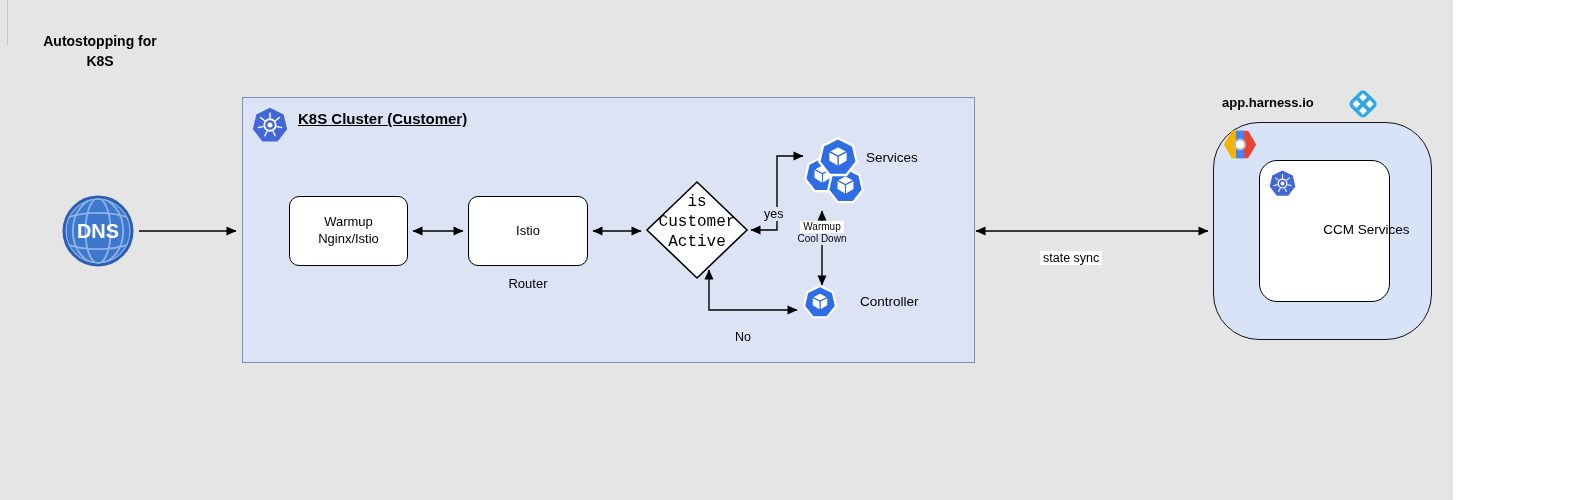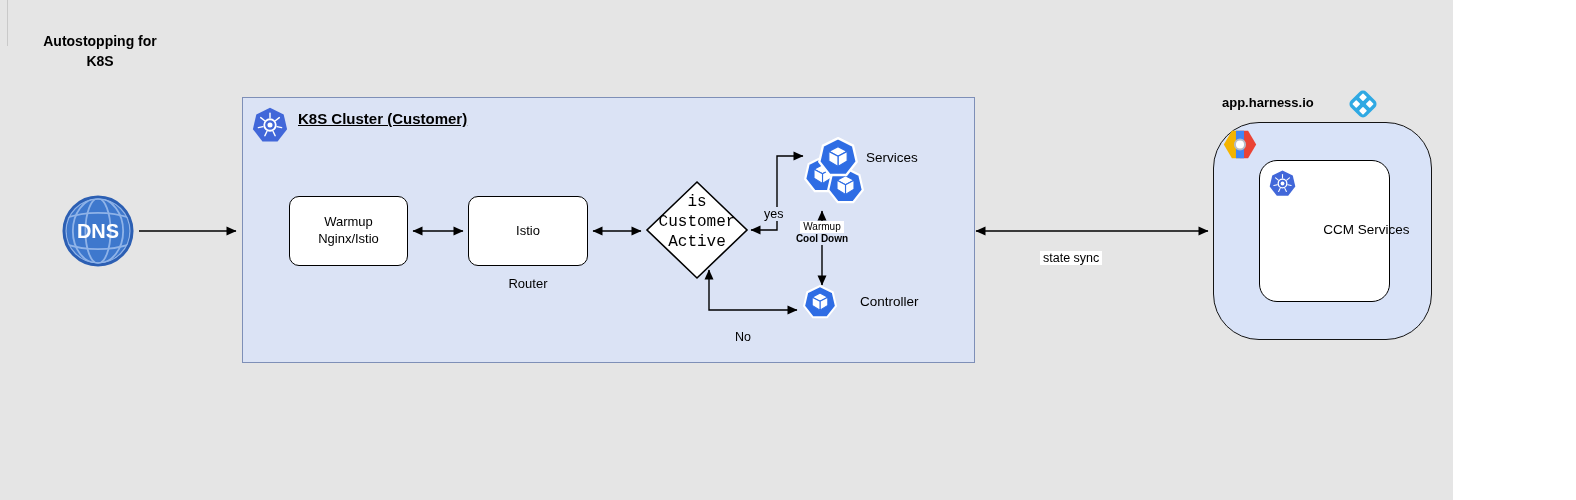--- a/index.html
+++ b/index.html
@@ -36,21 +36,21 @@
     position:absolute;font-size:12.5px;z-index:4;padding:0 2px;line-height:1.15;margin-top:28px;
   }
   .bg-cluster{background:#dbe3f5;}
   .bg-white{background:#ffffff;}
   .icon-label{position:absolute;font-size:13.5px;z-index:3;}
   .warmup-label{
     position:absolute;left:777px;top:221px;width:90px;text-align:center;
     font-size:10px;line-height:1.2;z-index:4;
   }
   .warmup-label .l1{background:#ffffff;display:inline-block;padding:0 3px;}
-  .warmup-label .l2{background:#dbe3f5;display:block;font-weight:bold;}
+  .warmup-label .l2{background:#dbe3f5;display:block;}
   .harness-title{
     position:absolute;left:1222px;top:95px;font-size:13px;font-weight:bold;z-index:3;
   }
   .harness-box{
     position:absolute;left:1213px;top:122px;width:219px;height:218px;
     background:#d9e3f8;border:1.6px solid #141414;border-radius:46px;z-index:1;box-sizing:border-box;
   }
   .ccm-box{
     position:absolute;left:1259px;top:160px;width:131px;height:142px;
     background:#ffffff;border:1.4px solid #000;border-radius:18px;z-index:2;box-sizing:border-box;

